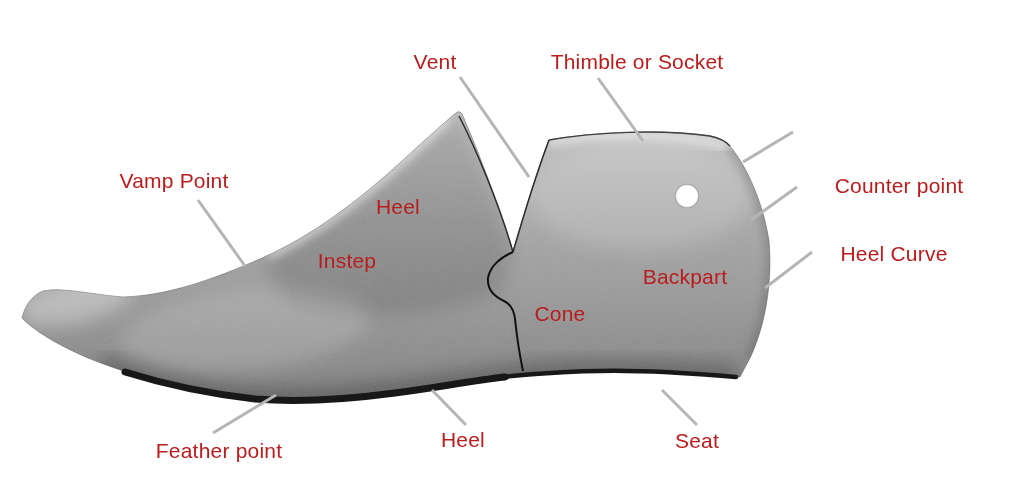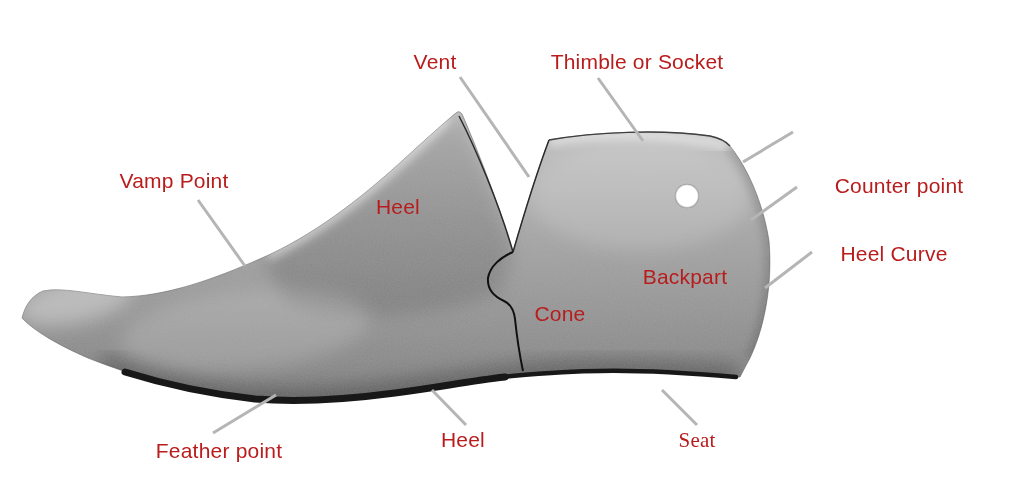--- a/index.html
+++ b/index.html
@@ -150,18 +150,19 @@
       <line x1="662" y1="390" x2="697" y2="425"></line>
     </g>
   </svg>
 
   <div class="lbl" style="left:174px; top:180px;">Vamp Point</div>
   <div class="lbl" style="left:435px; top:61px;">Vent</div>
   <div class="lbl" style="left:637px; top:61px;">Thimble or Socket</div>
   <div class="lbl" style="left:894px; top:253px;">Heel Curve</div>
   <div class="lbl" style="left:899px; top:185px;">Counter point</div>
   <div class="lbl" style="left:398px; top:206px;">Heel</div>
+  <div class="lbl" style="left:347px; top:260px;">Instep</div>
   <div class="lbl" style="left:685px; top:276px;">Backpart</div>
   <div class="lbl" style="left:560px; top:313px;">Cone</div>
   <div class="lbl" style="left:219px; top:450px;">Feather point</div>
   <div class="lbl" style="left:463px; top:439px;">Heel</div>
-  <div class="lbl" style="left:697px; top:440px;font-family:Liberation Serif, serif;">Seat</div>
+  <div class="lbl" style="left:697px; top:440px;">Seat</div>
 </div>
 
 </body></html>

